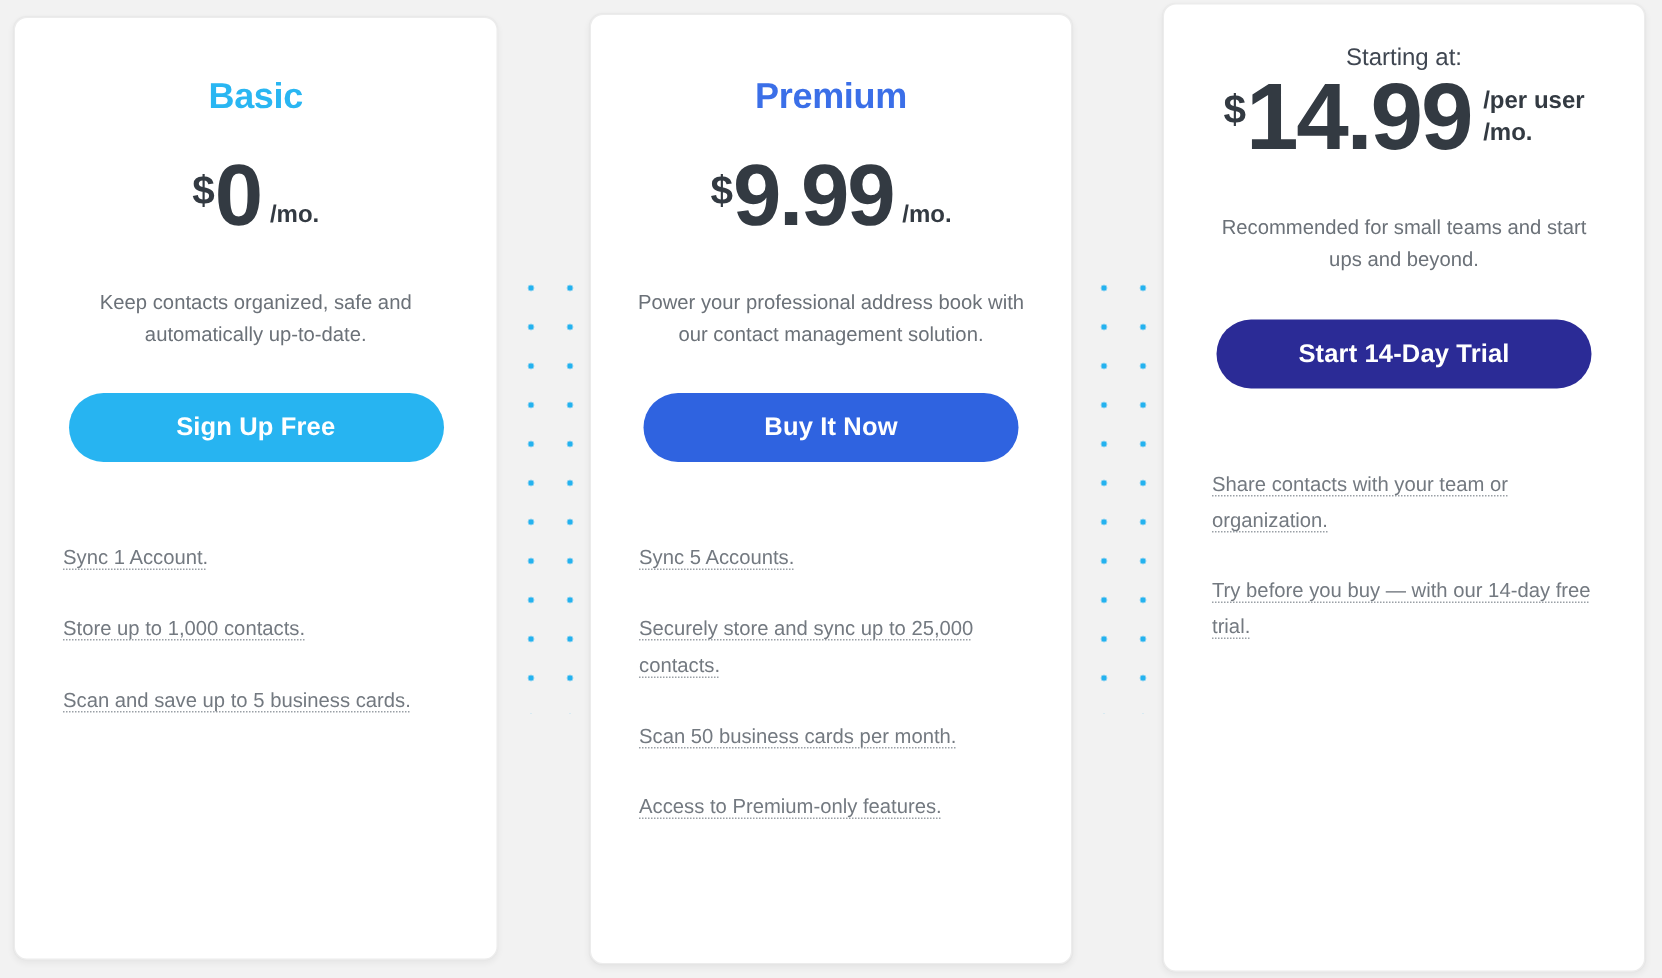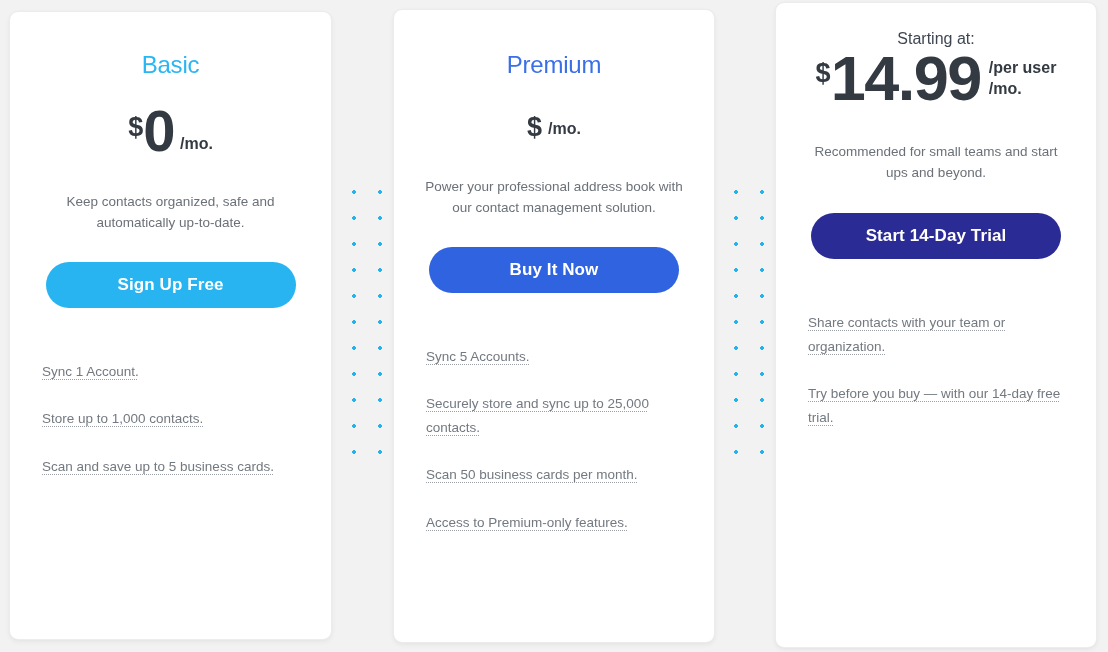--- a/index.html
+++ b/index.html
@@ -52,21 +52,21 @@
     align-items: center;
   }
 
   .card.basic    { left: 9px;   top: 11px; width: 323px; height: 629px; }
   .card.premium  { left: 393px; top: 9px;  width: 322px; height: 634px; }
   .card.team     { left: 775px; top: 2px;  width: 322px; height: 646px; }
 
   
   .plan-title {
     font-size: 24px;
-    font-weight: normal;
+    font-weight: bold;
     letter-spacing: -0.2px;
     text-align: center;
     margin-top: 39px;
     line-height: 1.15;
     white-space: nowrap;
   }
   .card.basic   .plan-title { color: #29b6f2; margin-top: 39px; }
   .card.premium .plan-title { color: #3b6fe8; margin-top: 41px; }
   .card.team    .plan-title { color: #2b2b96; margin-top: 46px; font-size: 23.5px; }
 
@@ -203,20 +203,21 @@
       <li class="feature-item">Store up to 1,000 contacts.</li>
       <li class="feature-item">Scan and save up to 5 business cards.</li>
     </ul>
   </div>
 
   <div class="card premium">
     <div class="plan-title">Premium</div>
 
     <div class="price-row">
       <span class="currency">$</span>
+      <span class="amount">9.99</span>
       <span class="per">
         <span class="per-line">/mo.</span>
       </span>
     </div>
 
     <div class="plan-desc">Power your professional address book with our contact management solution.</div>
 
     <button class="cta">Buy It Now</button>
 
     <ul class="features">

